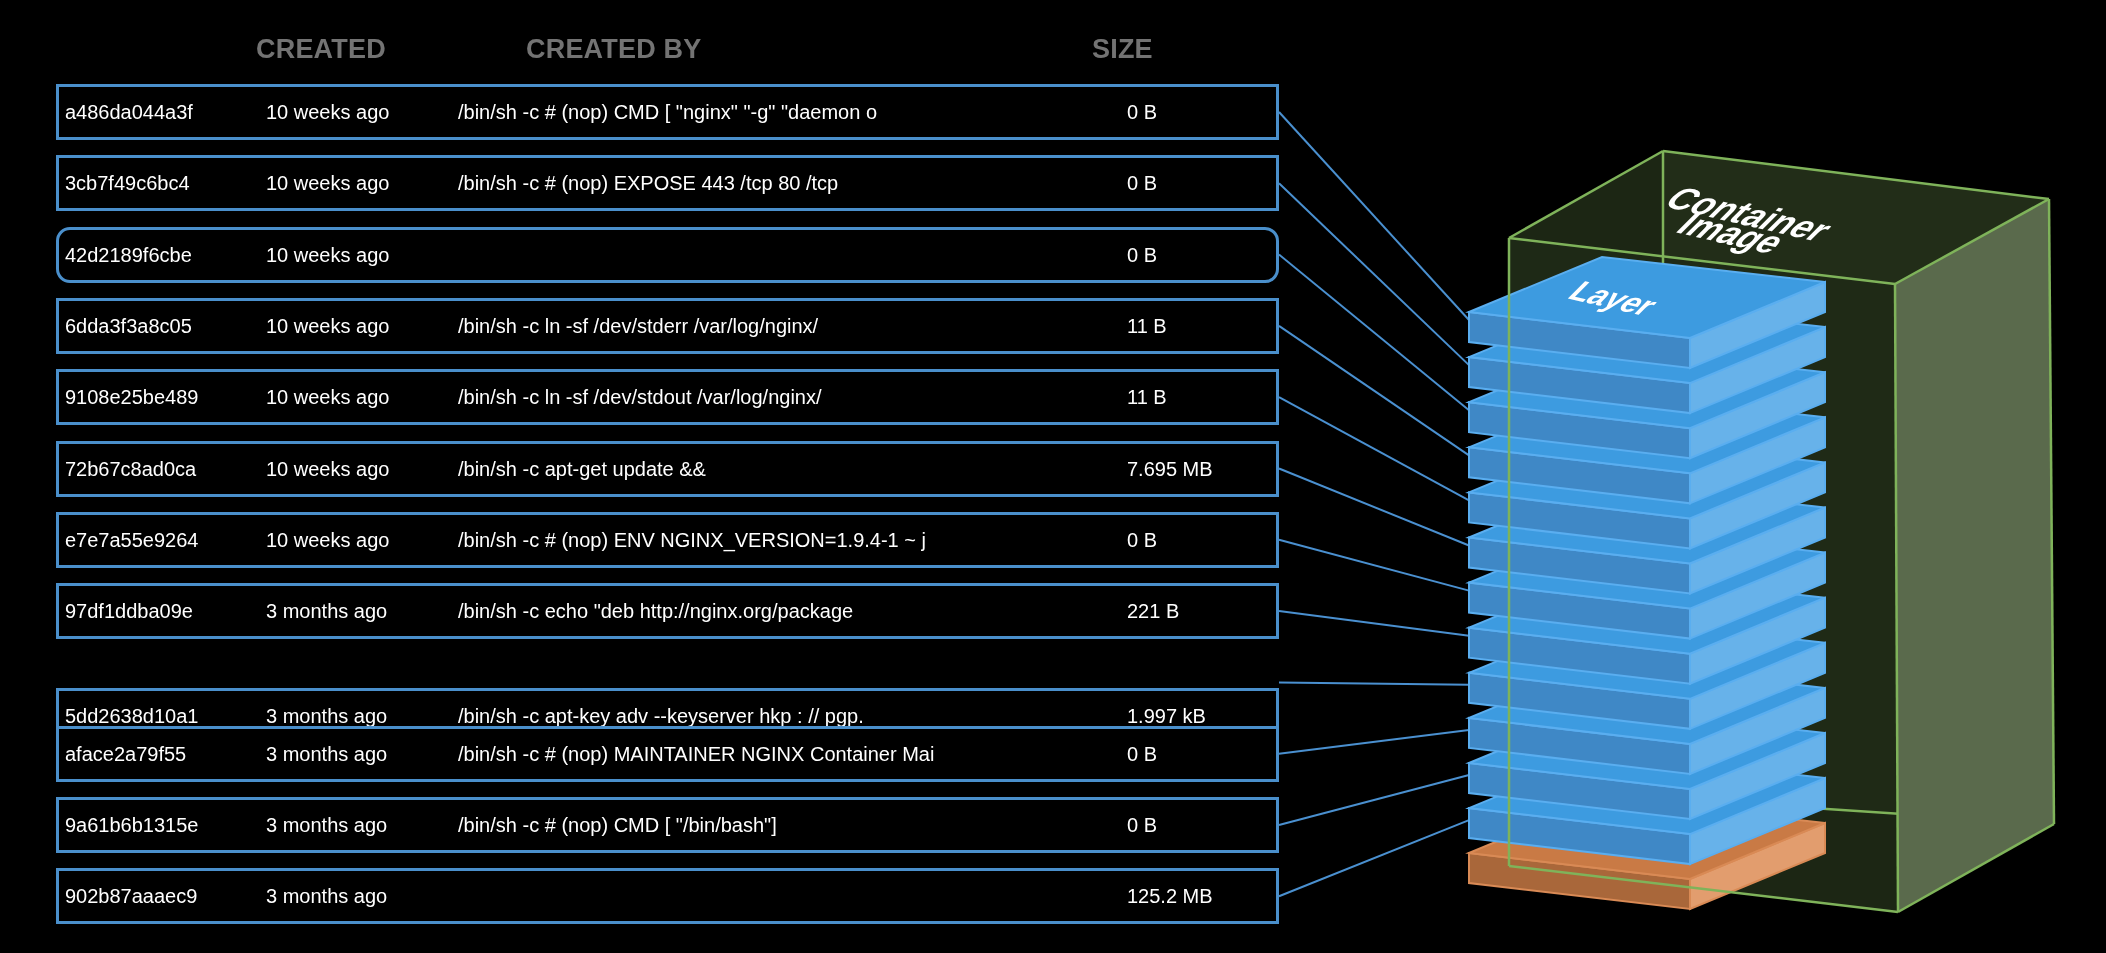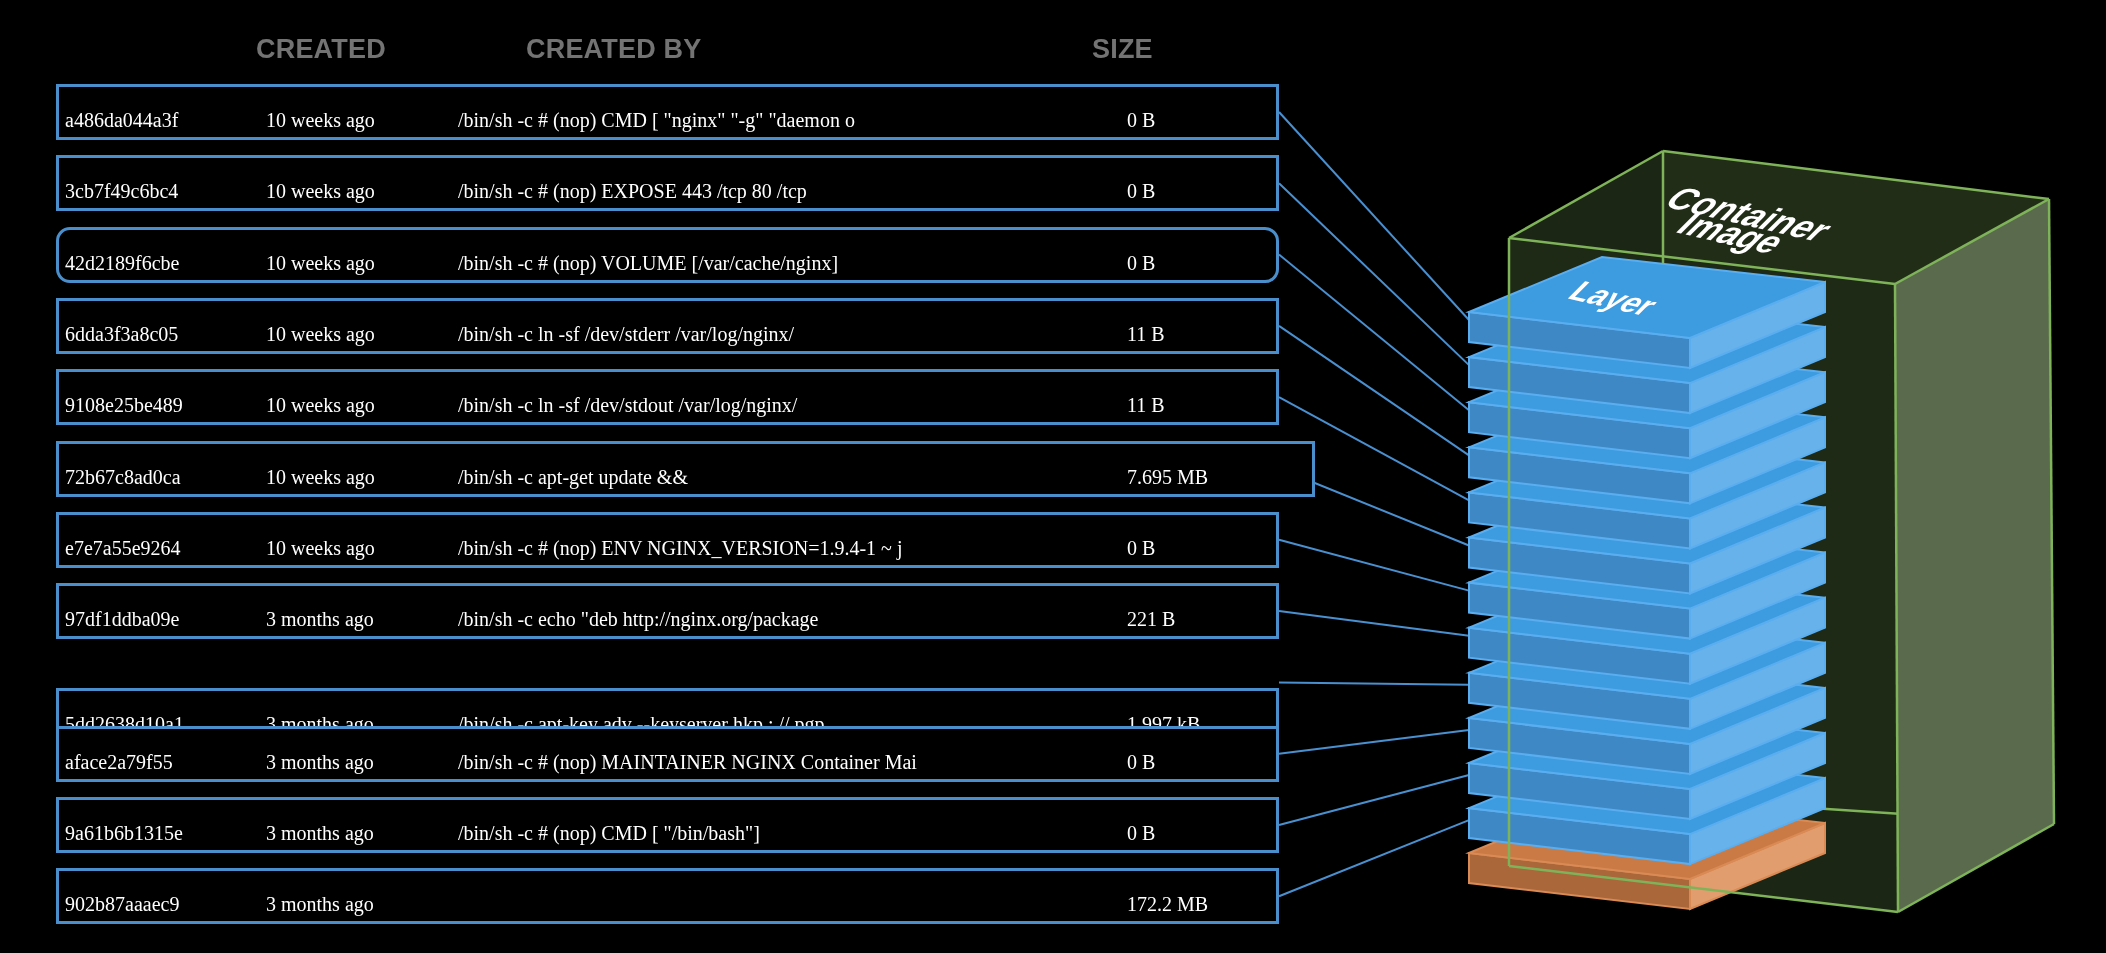--- a/index.html
+++ b/index.html
@@ -1,19 +1,19 @@
 <!DOCTYPE html>
 <html><head>
 <meta charset="utf-8">
 <style>
   html, body { margin:0; padding:0; background:#000; }
   body { width:2106px; height:953px; position:relative; overflow:hidden; font-family:"DejaVu Sans", sans-serif; color:#fff; }
   .hdr { position:absolute; top:34px; font-family:"Liberation Sans", sans-serif; font-weight:bold; font-size:27px; letter-spacing:0.2px; color:#737373; }
   .row { position:absolute; left:56px; width:1217px; height:50px; border:3px solid #4a8fcb; box-sizing:content-box; background:#000; }
-  .cell { position:absolute; top:8px; height:50px; line-height:50px; font-size:20px; color:#fff; white-space:nowrap; font-family:Liberation Serif, serif; }
+  .cell { position:absolute; top:0; height:50px; line-height:50px; font-size:20px; color:#fff; white-space:nowrap; font-family:Liberation Sans, sans-serif; }
   .c-id { left:6px; }
   .c-created { left:207px; }
   .c-by { left:399px; }
   .c-size { left:1068px; }
   svg#art { position:absolute; left:0; top:0; }
 </style>
 </head>
 <body>
 
 <svg id="art" width="2106" height="953" viewBox="0 0 2106 953">
@@ -137,36 +137,35 @@
     </div>
     <div class="row" style="top: 155.3px;">
       <div class="cell c-id">3cb7f49c6bc4</div>
       <div class="cell c-created">10 weeks ago</div>
       <div class="cell c-by">/bin/sh -c # (nop) EXPOSE 443 /tcp 80 /tcp</div>
       <div class="cell c-size">0 B</div>
     </div>
     <div class="row" style="top: 226.6px; border-radius: 14px;">
       <div class="cell c-id">42d2189f6cbe</div>
       <div class="cell c-created">10 weeks ago</div>
-      <div class="cell c-by">/bin/sh -c # (nop) VOLUME [/var/cache/nginx]</div>
       <div class="cell c-size">0 B</div>
     </div>
     <div class="row" style="top: 297.9px;">
       <div class="cell c-id">6dda3f3a8c05</div>
       <div class="cell c-created">10 weeks ago</div>
       <div class="cell c-by">/bin/sh -c ln -sf /dev/stderr /var/log/nginx/</div>
       <div class="cell c-size">11 B</div>
     </div>
     <div class="row" style="top: 369.2px;">
       <div class="cell c-id">9108e25be489</div>
       <div class="cell c-created">10 weeks ago</div>
       <div class="cell c-by">/bin/sh -c ln -sf /dev/stdout /var/log/nginx/</div>
       <div class="cell c-size">11 B</div>
     </div>
-    <div class="row" style="top: 440.5px; padding-left: 36px;">
+    <div class="row" style="top: 440.5px;">
       <div class="cell c-id">72b67c8ad0ca</div>
       <div class="cell c-created">10 weeks ago</div>
       <div class="cell c-by">/bin/sh -c apt-get update &amp;&amp;</div>
       <div class="cell c-size">7.695 MB</div>
     </div>
     <div class="row" style="top: 511.8px;">
       <div class="cell c-id">e7e7a55e9264</div>
       <div class="cell c-created">10 weeks ago</div>
       <div class="cell c-by">/bin/sh -c # (nop) ENV NGINX_VERSION=1.9.4-1 ~ j</div>
       <div class="cell c-size">0 B</div>
@@ -191,15 +190,15 @@
     </div>
     <div class="row" style="top: 797px;">
       <div class="cell c-id">9a61b6b1315e</div>
       <div class="cell c-created">3 months ago</div>
       <div class="cell c-by">/bin/sh -c # (nop) CMD [ "/bin/bash"]</div>
       <div class="cell c-size">0 B</div>
     </div>
     <div class="row" style="top: 868.3px;">
       <div class="cell c-id">902b87aaaec9</div>
       <div class="cell c-created">3 months ago</div>
-      <div class="cell c-size">172.2 MB</div>
+      <div class="cell c-size">125.2 MB</div>
     </div>
   </div>
 
 </body></html>

